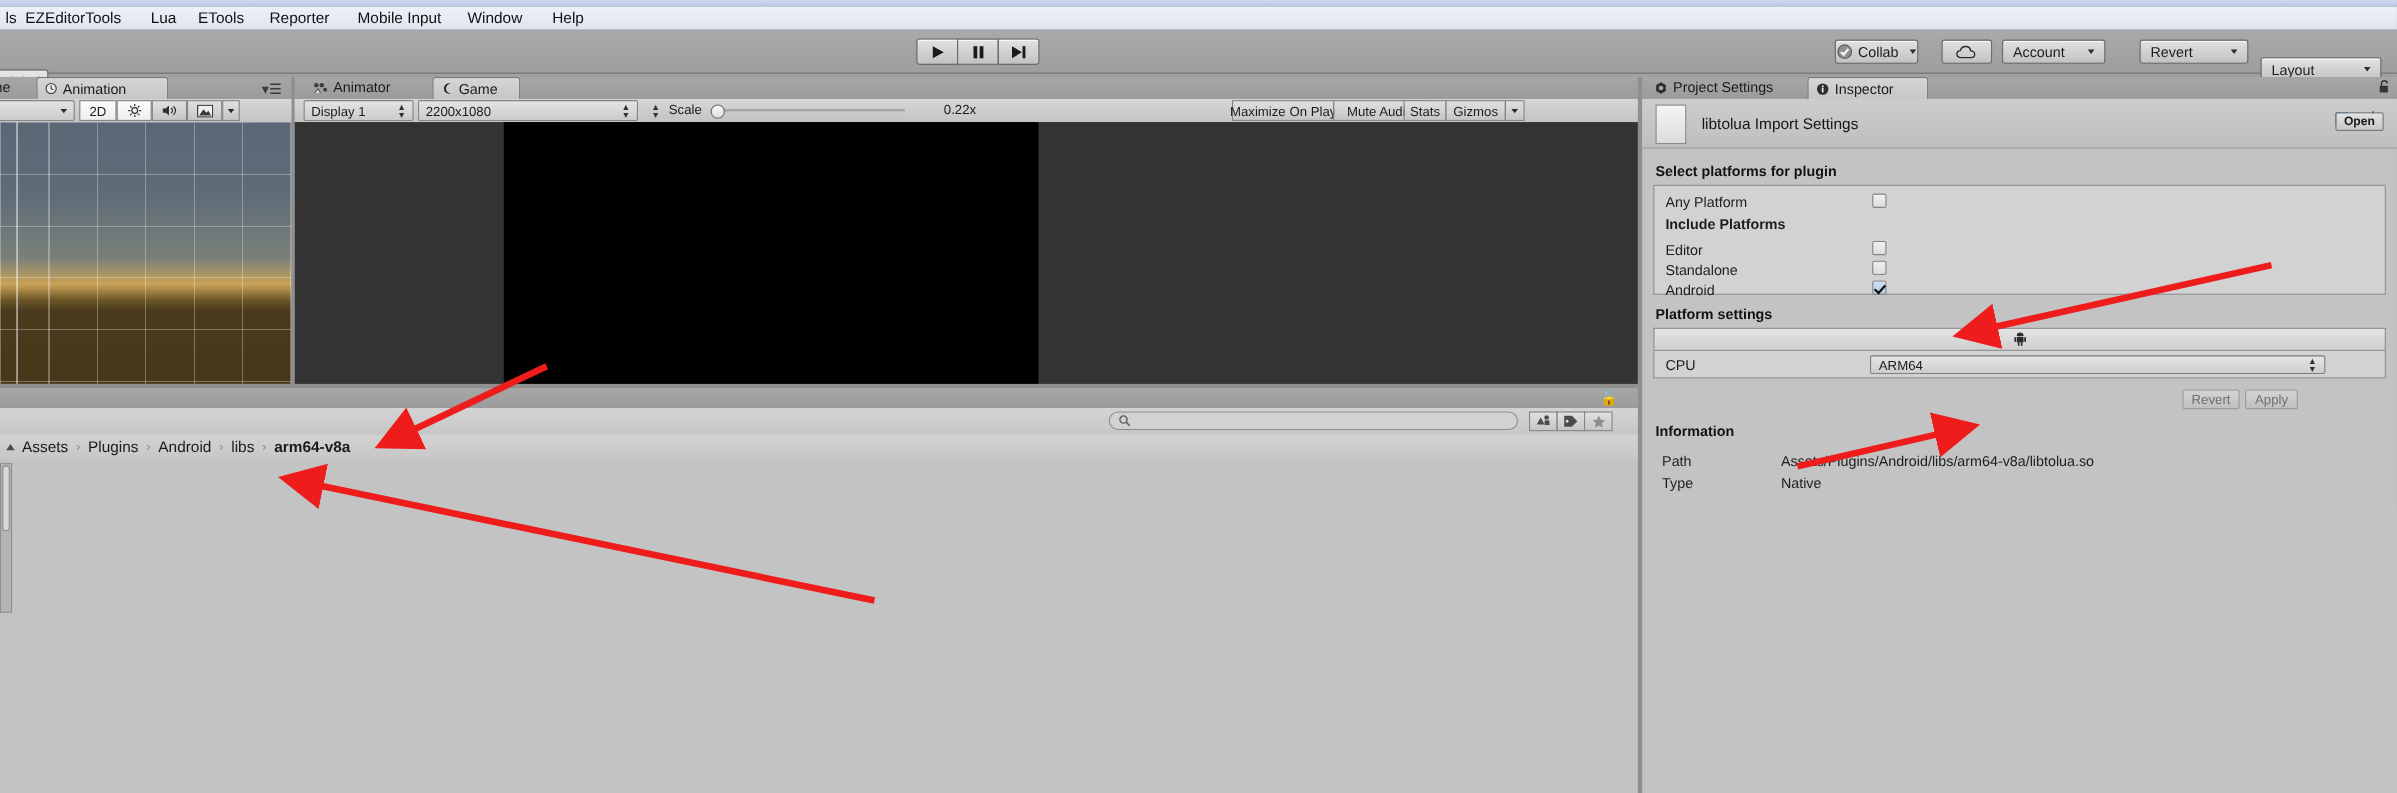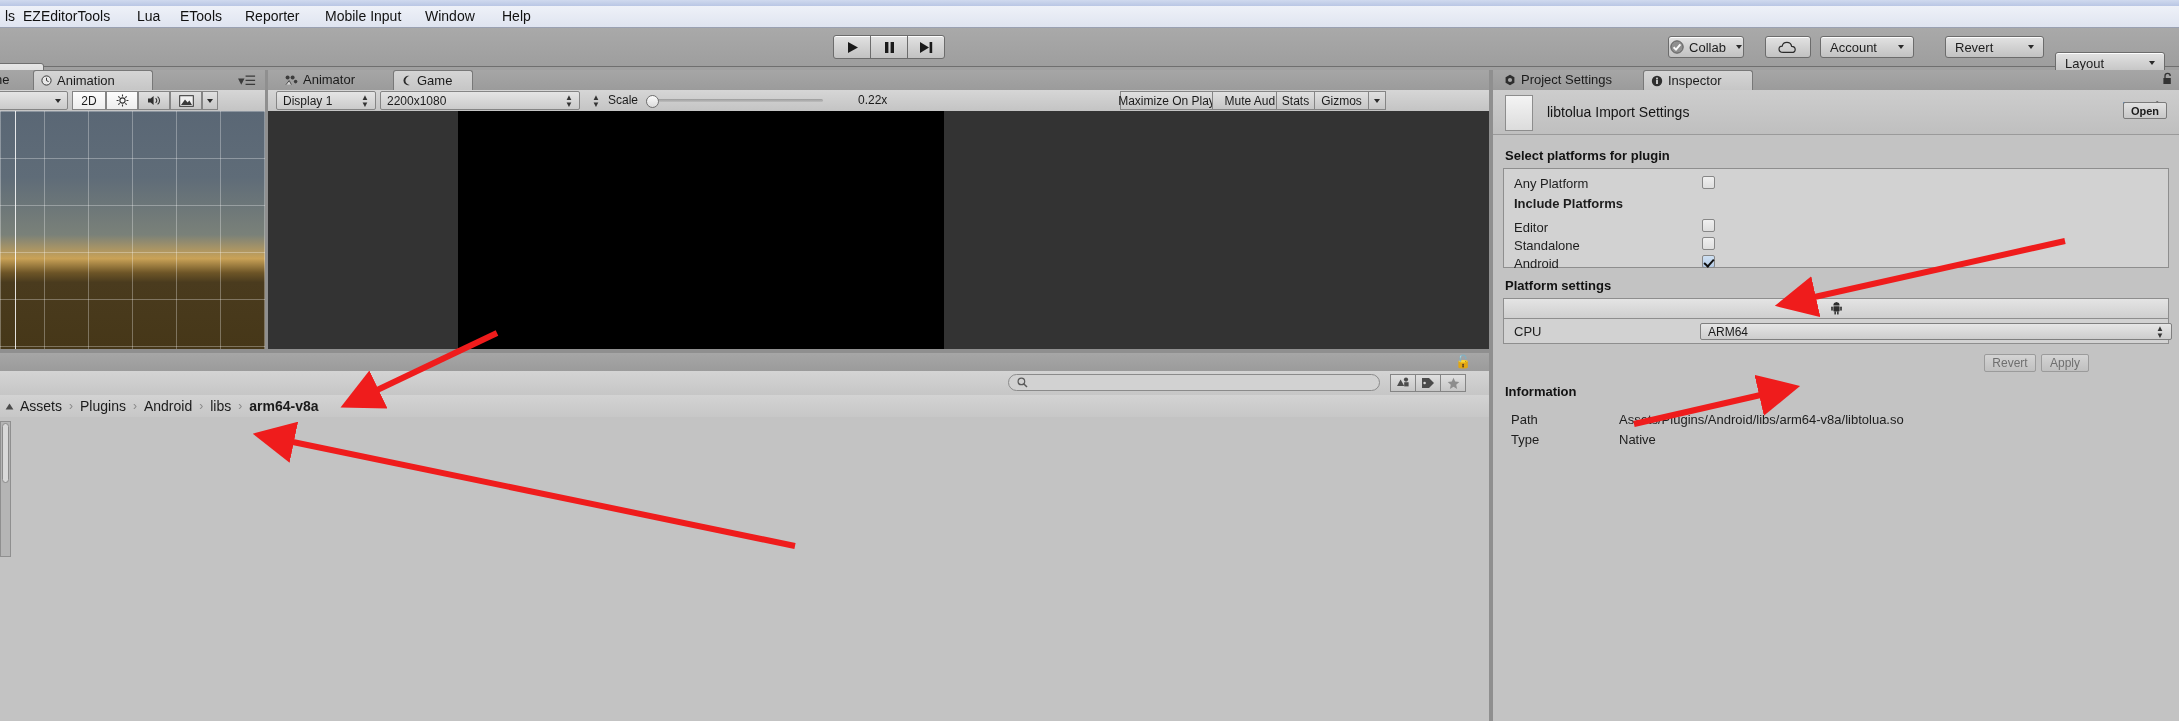--- a/index.html
+++ b/index.html
@@ -552,21 +552,21 @@
         <rect x="2.4" y="4.2" width="6.2" height="5.2" rx="0.6" fill="#2d2d2d"></rect>
         <rect x="0.2" y="4.4" width="1.6" height="4.4" rx="0.8" fill="#2d2d2d"></rect>
         <rect x="9.2" y="4.4" width="1.6" height="4.4" rx="0.8" fill="#2d2d2d"></rect>
         <rect x="3.4" y="9.2" width="1.5" height="3.4" rx="0.7" fill="#2d2d2d"></rect>
         <rect x="6.1" y="9.2" width="1.5" height="3.4" rx="0.7" fill="#2d2d2d"></rect>
       </svg>
     </div>
 
     <div class="box" style="left:10px;top:228px;width:666px;height:26px;">
       <div class="rowlabel" style="left:10px;top:5px;">CPU</div>
-      <div class="cpuctl" style="left:196px;top:4px;width:472px;">
+      <div class="cpuctl" style="left:196px;top:4px;width:414px;">
         <span>ARM64</span>
         <span class="updown">▲<br>▼</span>
       </div>
     </div>
 
     <div class="rabtn" style="left:491px;top:264px;width:52px;">
       <span>Revert</span>
     </div>
     <div class="rabtn" style="left:548px;top:264px;width:48px;">
       <span>Apply</span>

